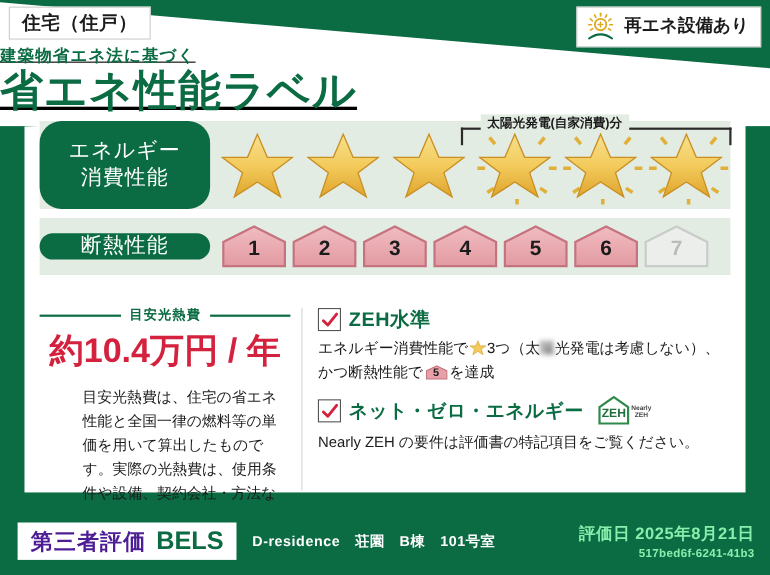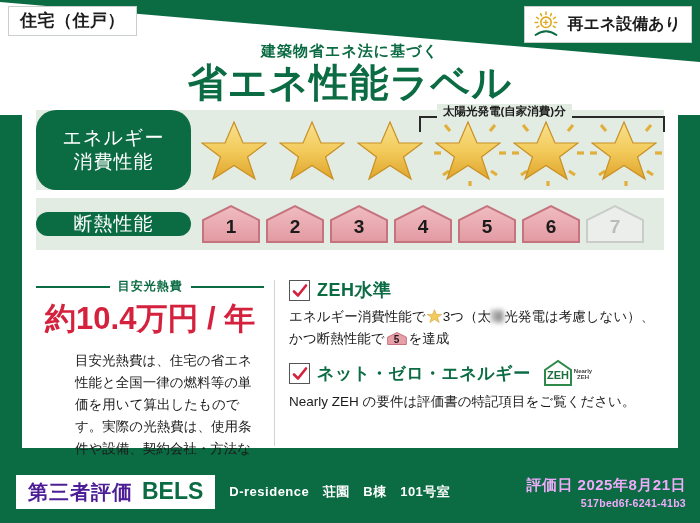--- a/index.html
+++ b/index.html
@@ -56,21 +56,21 @@
     padding: 4px 10px 5px 6px;
     display:flex; align-items:center; gap:7px;
     font-size: 16px; font-weight: 700; color:#1b1b1b;
     line-height: 1;
   }
   .sun-icon { width: 30px; height: 26px; display:block; flex:0 0 auto; }
 
   
   .title-wrap {
     position: absolute; left:0; top: 42px; width: 700px;
-    text-align:center; z-index: 7;
+    z-index: 7; text-decoration: underline;
   }
   .title-sub {
     font-size: 15px; font-weight: 700; color:#0b6b43; letter-spacing: 1px;
     line-height: 1.15;
   }
   .title-main {
     font-size: 39px; font-weight: 700; color:#0b6b43; letter-spacing: 1px;
     line-height: 1.2; margin-top: 1px;
   }
 
@@ -186,21 +186,21 @@
     display:flex; align-items:baseline; gap: 9px;
     line-height:1;
   }
   .bels-jp { font-size: 20px; font-weight:700; color:#4c1d95; letter-spacing:1px; }
   .bels-en { font-size: 23px; font-weight:700; color:#0b6b43; letter-spacing:0px; }
   .prop-name {
     margin-left: 14px; color:#ffffff; font-size: 13px; font-weight:700;
     letter-spacing: 0.5px; white-space:nowrap;
   }
   .footer-right {
-    margin-left:auto; margin-right: 14px; text-align:right; color:#f0abfc;
+    margin-left:auto; margin-right: 14px; text-align:right; color:#86efac;
   }
   .eval-date { font-size: 15px; font-weight:700; letter-spacing:0.5px; }
   .eval-id { font-size: 10.5px; font-weight:700; margin-top: 2px; letter-spacing:0.3px; }
 </style>
 </head>
 <body>
 
 <div class="label-root">
 
   <div class="green-top"></div>

